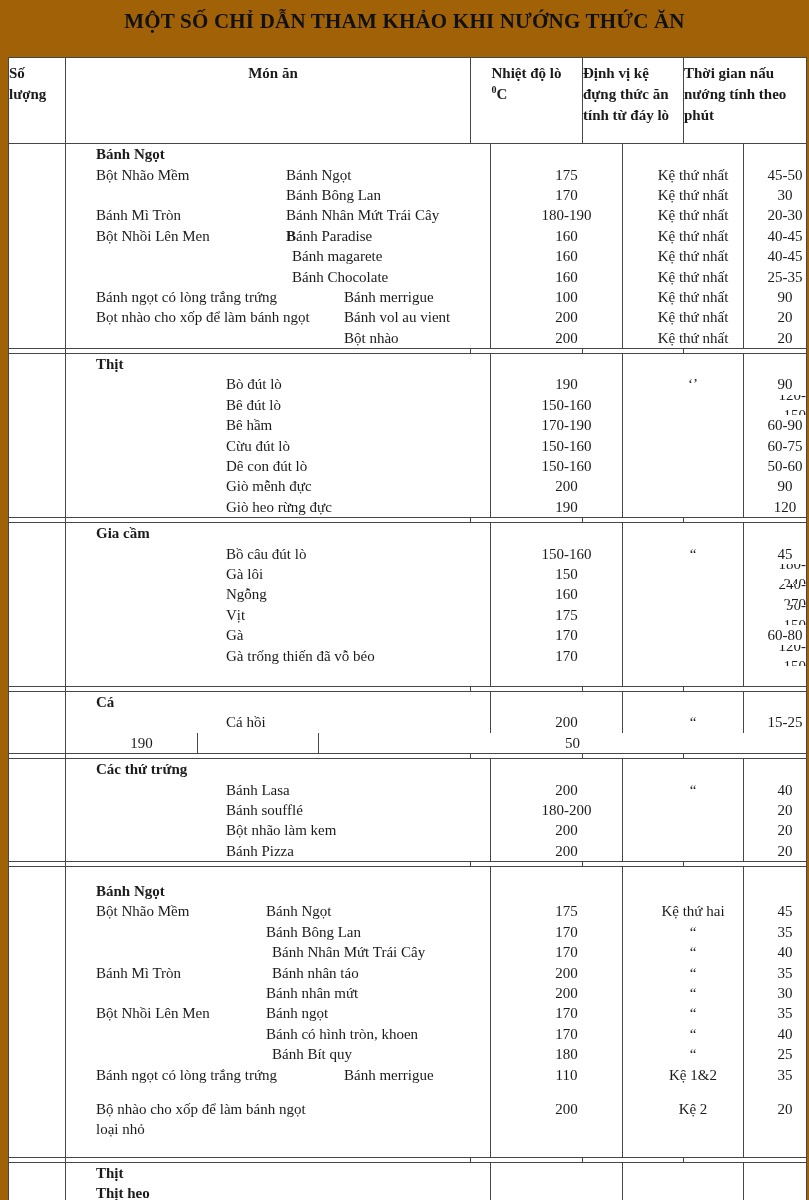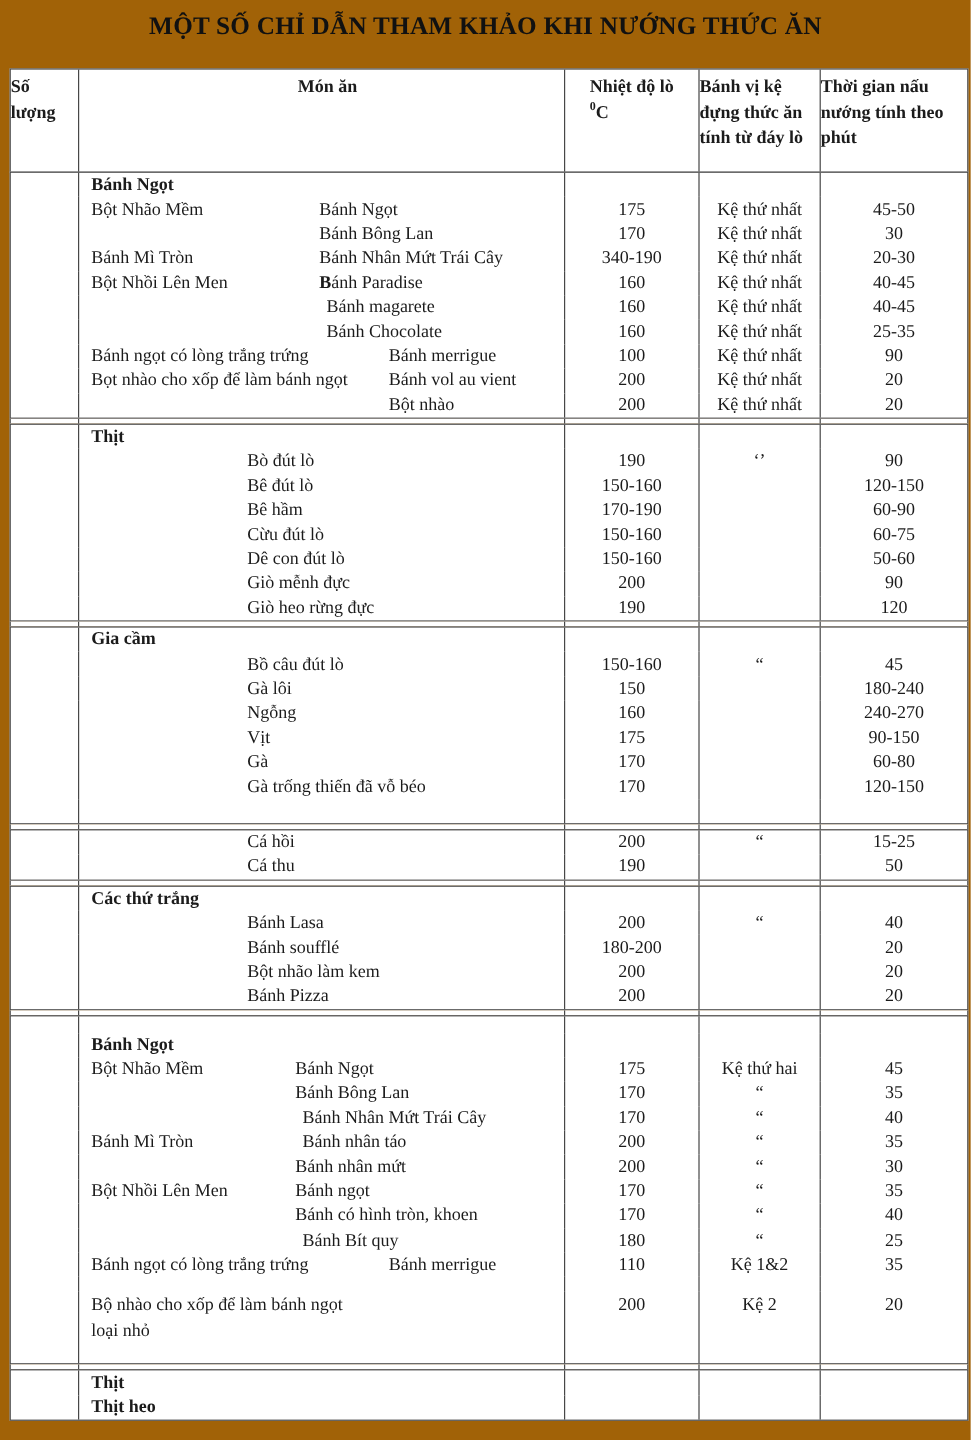--- a/index.html
+++ b/index.html
@@ -12,21 +12,21 @@
     text-align:center;padding-top:9px;font-size:21px;font-weight:bold;
     letter-spacing:.2px;color:#111;
   }
   .tbl{position:absolute;left:8px;top:57px;width:799px;font-size:15px;}
   .band{border:1px solid #474747;background:#fff;}
   .band.merge{margin-top:-1px;}
   .gapband{height:4px;border-top:none;border-bottom:none;display:flex;}
   .gapband .c{height:auto;}
   .hdr{display:flex;height:85px;font-weight:bold;line-height:21px;}
   .hdr .c{align-items:flex-start;padding-top:5px;}
-  .row{display:flex;height:20.4px;line-height:20px;}
+  .row{display:flex;height:20.4px;line-height:20px;gap:20px;}
   .row.tall{height:44px;}
   .row.tall .c{align-items:flex-start;padding-top:2px;}
   .c{box-sizing:border-box;display:flex;align-items:center;overflow:hidden;}
   .c1{width:57px;border-right:1px solid #474747;justify-content:center;text-align:center;}
   .c2{width:405px;border-right:1px solid #474747;padding-left:10px;justify-content:flex-start;text-align:left;}
   .c3{width:112px;border-right:1px solid #474747;justify-content:center;}
   .c4{width:101px;border-right:1px solid #474747;justify-content:center;text-align:center;}
   .c5{flex:1;justify-content:center;text-align:right;}
   .hdr .c1,.hdr .c2,.hdr .c3,.hdr .c4,.hdr .c5{justify-content:center;text-align:left;}
   .sechead{font-weight:bold;}
@@ -43,21 +43,21 @@
   <div class="title">MỘT SỐ CHỈ DẪN THAM KHẢO KHI NƯỚNG THỨC ĂN</div>
 
   <div class="tbl">
     <div class="band">
       <div class="hdr">
         <div class="c c1">Số lượng</div>
         <div class="c c2">Món ăn</div>
         <div class="c c3">
           <span><span>Nhiệt độ lò</span><br><sup>0</sup><span>C</span></span>
         </div>
-        <div class="c c4">Bánh vị kệ đựng thức ăn tính từ đáy lò</div>
+        <div class="c c4">Định vị kệ đựng thức ăn tính từ đáy lò</div>
         <div class="c c5">Thời gian nấu nướng tính theo phút</div>
       </div>
     </div>
     <div id="bands">
         <div class="band merge">
           <div class="row">
             <div class="c c1"></div>
             <div class="c c2">
               <div class="sechead">Bánh Ngọt</div>
             </div>
@@ -84,21 +84,21 @@
             <div class="c c3">170</div>
             <div class="c c4">Kệ thứ nhất</div>
             <div class="c c5">30</div>
           </div>
           <div class="row">
             <div class="c c1"></div>
             <div class="c c2">
               <div class="cat" style="width: 190px;">Bánh Mì Tròn</div>
               <div class="dish">Bánh Nhân Mứt Trái Cây</div>
             </div>
-            <div class="c c3">340-190</div>
+            <div class="c c3">180-190</div>
             <div class="c c4">Kệ thứ nhất</div>
             <div class="c c5">20-30</div>
           </div>
           <div class="row">
             <div class="c c1"></div>
             <div class="c c2">
               <div class="cat" style="width: 190px;">Bột Nhồi Lên Men</div>
               <div class="dish"><b>B</b>ánh Paradise</div>
             </div>
             <div class="c c3">160</div>
@@ -333,50 +333,55 @@
           <div class="c c1"></div>
           <div class="c c2"></div>
           <div class="c c3"></div>
           <div class="c c4"></div>
           <div class="c c5"></div>
         </div>
         <div class="band">
           <div class="row">
             <div class="c c1"></div>
             <div class="c c2">
+              <div class="sechead">Cá</div>
+            </div>
+            <div class="c c3"></div>
+            <div class="c c4"></div>
+            <div class="c c5"></div>
+          </div>
+          <div class="row">
+            <div class="c c1"></div>
+            <div class="c c2">
               <div class="cat" style="width: 130px;"></div>
               <div class="dish">Cá hồi</div>
             </div>
             <div class="c c3">200</div>
             <div class="c c4">“</div>
             <div class="c c5">15-25</div>
           </div>
           <div class="row">
             <div class="c c1"></div>
-            <div class="c c2">
-              <div class="cat" style="width: 130px;"></div>
-              <div class="dish">Cá thu</div>
-            </div>
             <div class="c c3">190</div>
             <div class="c c4"></div>
             <div class="c c5">50</div>
           </div>
         </div>
         <div class="band gapband">
           <div class="c c1"></div>
           <div class="c c2"></div>
           <div class="c c3"></div>
           <div class="c c4"></div>
           <div class="c c5"></div>
         </div>
         <div class="band">
           <div class="row">
             <div class="c c1"></div>
             <div class="c c2">
-              <div class="sechead">Các thứ trắng</div>
+              <div class="sechead">Các thứ trứng</div>
             </div>
             <div class="c c3"></div>
             <div class="c c4"></div>
             <div class="c c5"></div>
           </div>
           <div class="row">
             <div class="c c1"></div>
             <div class="c c2">
               <div class="cat" style="width: 130px;"></div>
               <div class="dish">Bánh Lasa</div>

